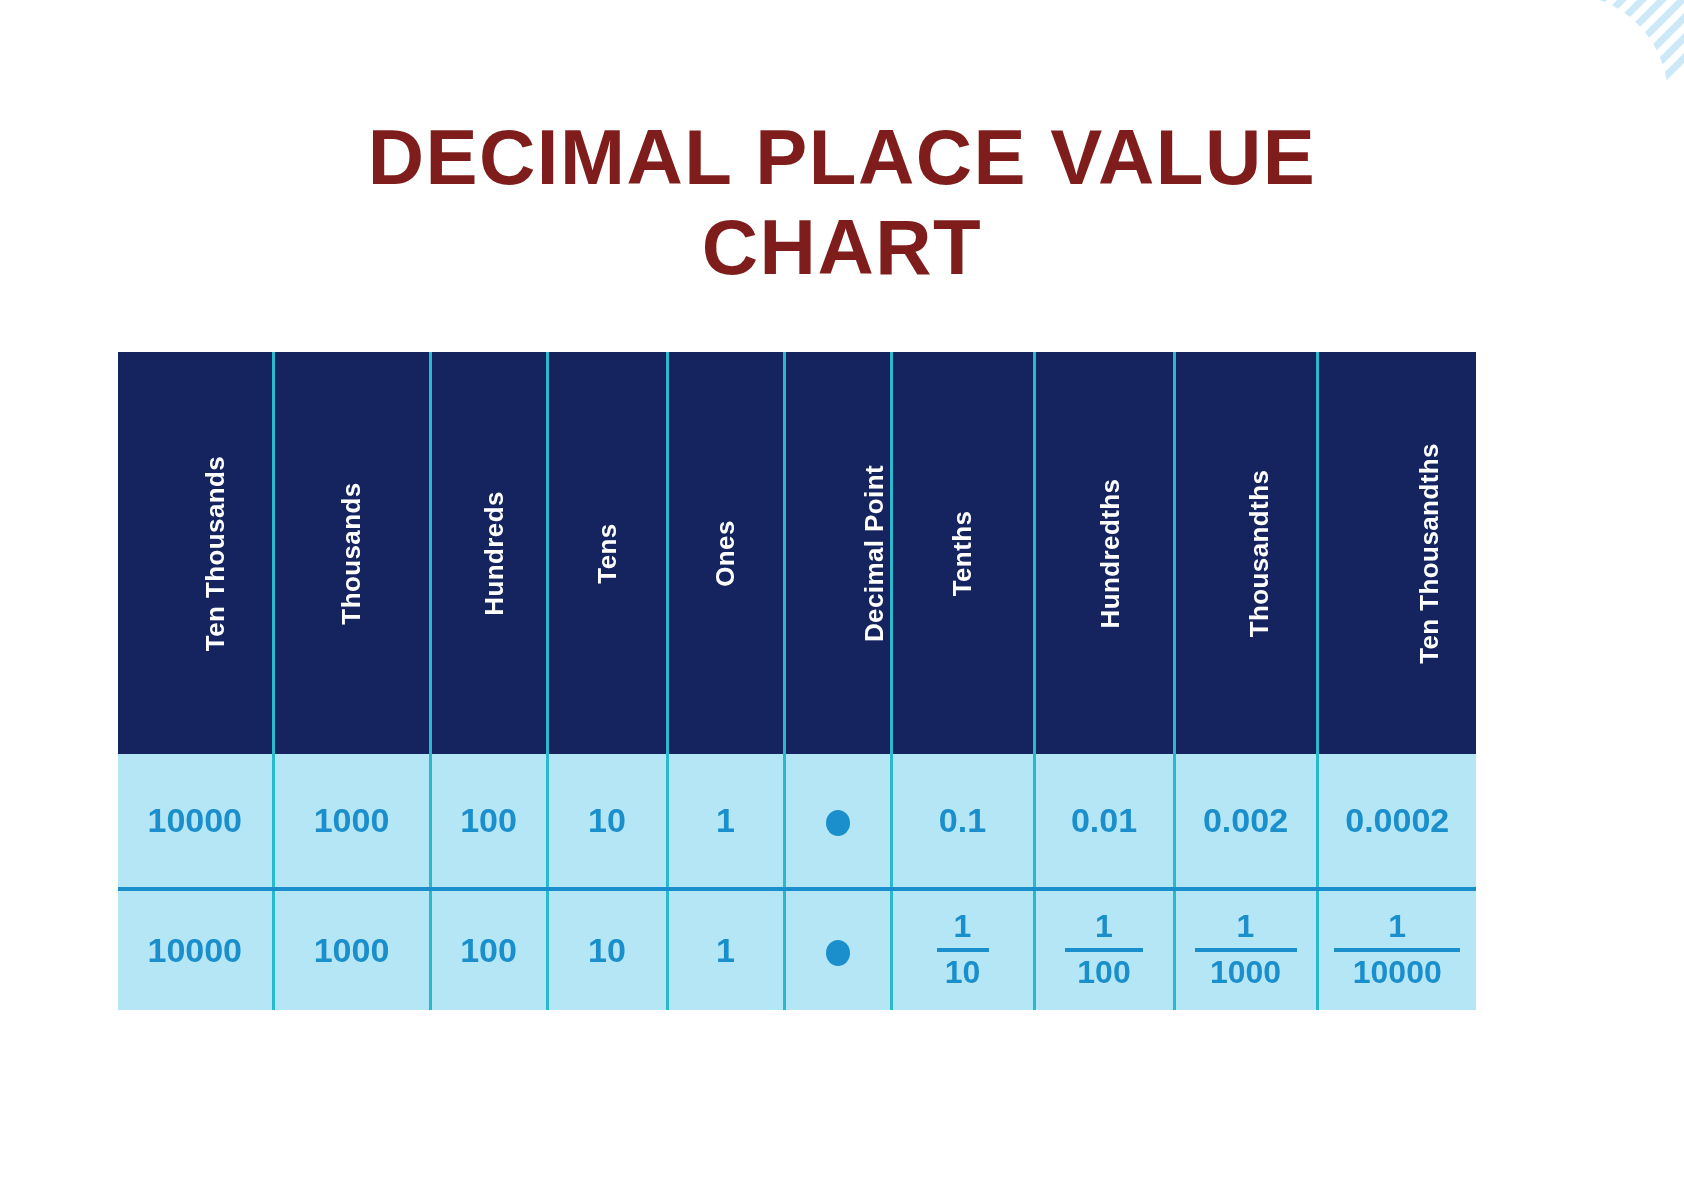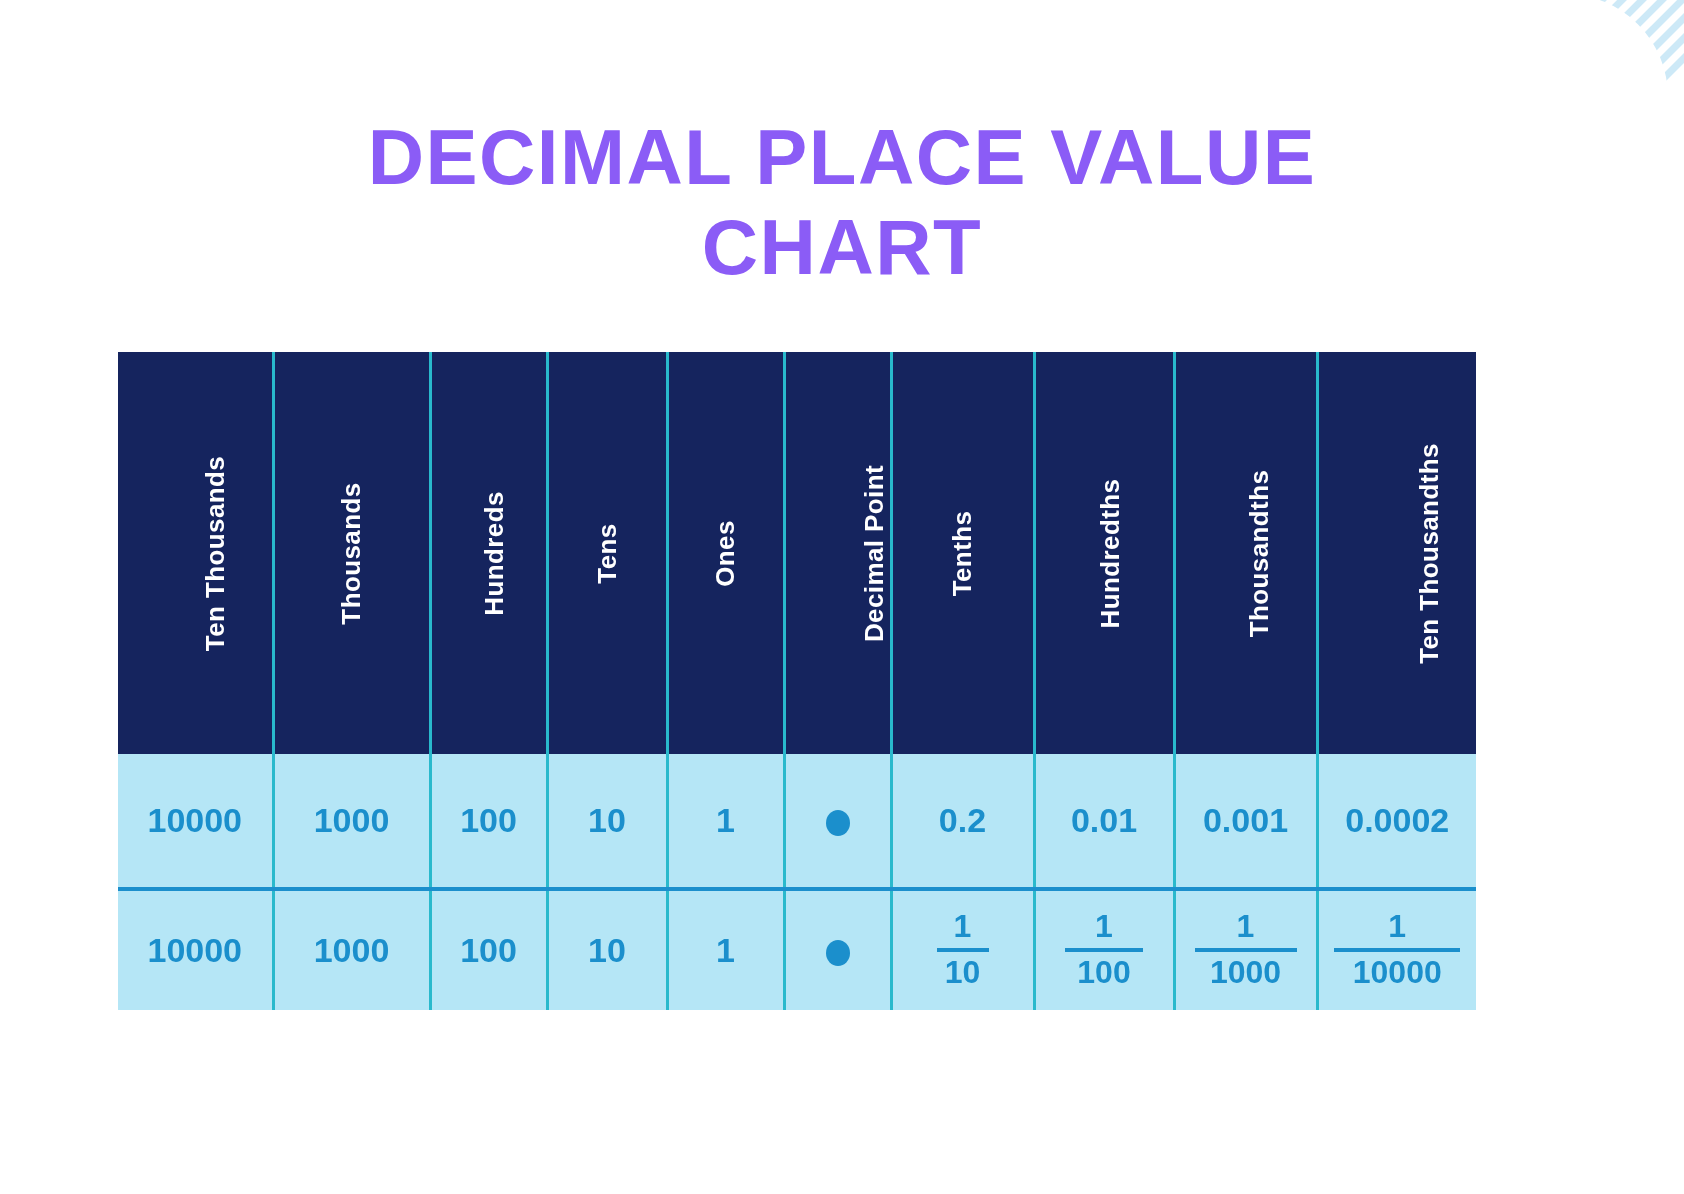--- a/index.html
+++ b/index.html
@@ -44,21 +44,21 @@
     top: 112px;
     left: 0;
     width: 1684px;
     text-align: center;
   }
   .title {
     font-size: 78px;
     font-weight: 700;
     line-height: 1.16;
     letter-spacing: 1.5px;
-    color: #8b5cf6;
+    color: #7f1d1d;
     text-transform: uppercase;
     max-width: 1060px;
     margin: 0 auto;
   }
 
   
   .table {
     position: absolute;
     left: 118px;
     top: 352px;
@@ -274,23 +274,23 @@
 
     <tr>
       <td class="vcell first">10000</td>
       <td class="vcell">1000</td>
       <td class="vcell">100</td>
       <td class="vcell">10</td>
       <td class="vcell">1</td>
       <td class="vcell">
         <span class="dot"></span>
       </td>
-      <td class="vcell">0.2</td>
+      <td class="vcell">0.1</td>
       <td class="vcell">0.01</td>
-      <td class="vcell">0.001</td>
+      <td class="vcell">0.002</td>
       <td class="vcell">0.0002</td>
     </tr>
 
     <tr>
       <td class="fcell first">10000</td>
       <td class="fcell">1000</td>
       <td class="fcell">100</td>
       <td class="fcell">10</td>
       <td class="fcell">1</td>
       <td class="fcell">

